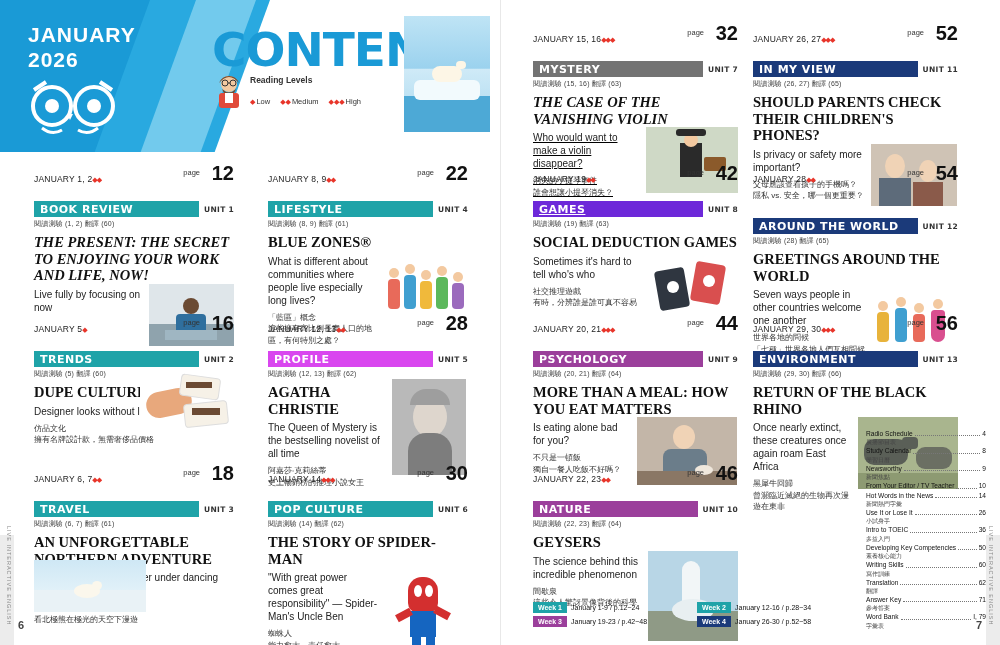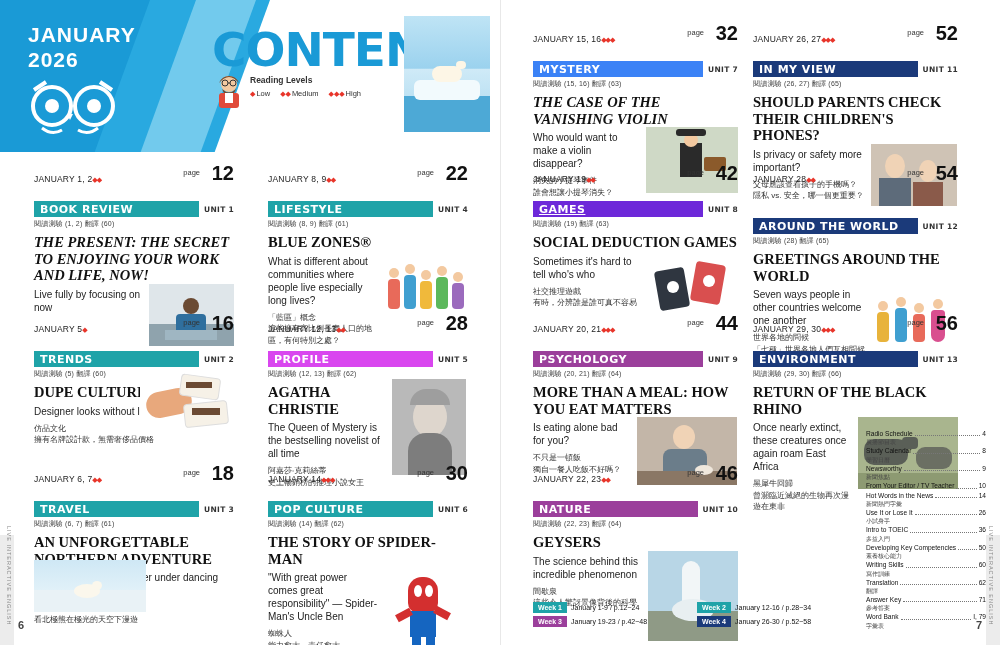--- a/index.html
+++ b/index.html
@@ -40,21 +40,21 @@
     font-size:21px; line-height:25px;
   }
   .mh-owl { position:absolute; left:20px; top:80px; }
   .contents-title {
     position:absolute; left:212px; top:22px;
     font-size:47px; font-weight:bold; color:#1a9ad6;
     letter-spacing:-1px; font-family:"DejaVu Sans", sans-serif;
     -webkit-text-stroke:0px;
   }
   .rl-box { position:absolute; left:250px; top:75px; width:170px; }
-  .rl-title { font-size:8.5px; font-weight:bold; color:#333; margin-bottom:4px;}
+  .rl-title { font-size:8.5px; font-weight:bold; color:#333; margin-bottom:12px;}
   .rl-row { display:flex; gap:10px; align-items:center; }
   .rl-item { display:flex; align-items:center; gap:2px; font-size:7.5px; color:#333; }
   .dia { color:#e8352a; font-size:7px; letter-spacing:-1px; }
   .mh-mascot { position:absolute; left:212px; top:72px; }
 
   .polar-photo {
     position:absolute; left:404px; top:16px; width:86px; height:116px;
     background:linear-gradient(#bfe4f5 0%,#9bd2ee 45%,#cfeaf7 46%,#a8d8ef 100%);
     overflow:hidden;
   }
@@ -376,28 +376,28 @@
 </div>
 
 <div class="page page-right">
 
   <div class="entry" style="left:32px; top:28px; width:205px;">
     <div class="entry-head">
       <span class="eh-date">JANUARY 15, 16</span><span class="dia">◆◆◆</span>
       <span class="eh-page-lbl">page</span>
       <span class="eh-page-num">32</span>
     </div>
-    <div class="cat-bar" style="background:#3b82f6;">
+    <div class="cat-bar" style="background:#737373;">
       <span>MYSTERY</span>
       <span class="unit">UNIT 7</span>
     </div>
     <div class="cn-cat">閱讀測驗 (15, 16) 翻譯 (63)</div>
     <div class="entry-title">THE CASE OF THE VANISHING VIOLIN</div>
     <div class="entry-body">
-      <div class="entry-textcol" style="max-width:108px;">
+      <div class="entry-textcol" style="max-width:108px;text-decoration:underline;">
         <div class="entry-sub">Who would want to make a violin disappear?</div>
         <div class="entry-cn" style="white-space:pre-line;">消失的小提琴事件
 誰會想讓小提琴消失？</div>
       </div>
       <div class="thumb" style="width:92px;height:66px;background:#c9d6c0;">
         <div class="art">
           <div class="r" style="left:0;top:0;width:92px;height:66px;background:#cfd9c6;"></div>
           <div class="r" style="left:34px;top:16px;width:22px;height:34px;background:#2a2a2a;"></div>
           <div class="c" style="left:38px;top:6px;width:14px;height:14px;background:#f3c9a0;"></div>
           <div class="r" style="left:30px;top:2px;width:30px;height:7px;background:#2a2a2a;border-radius:3px;"></div>

